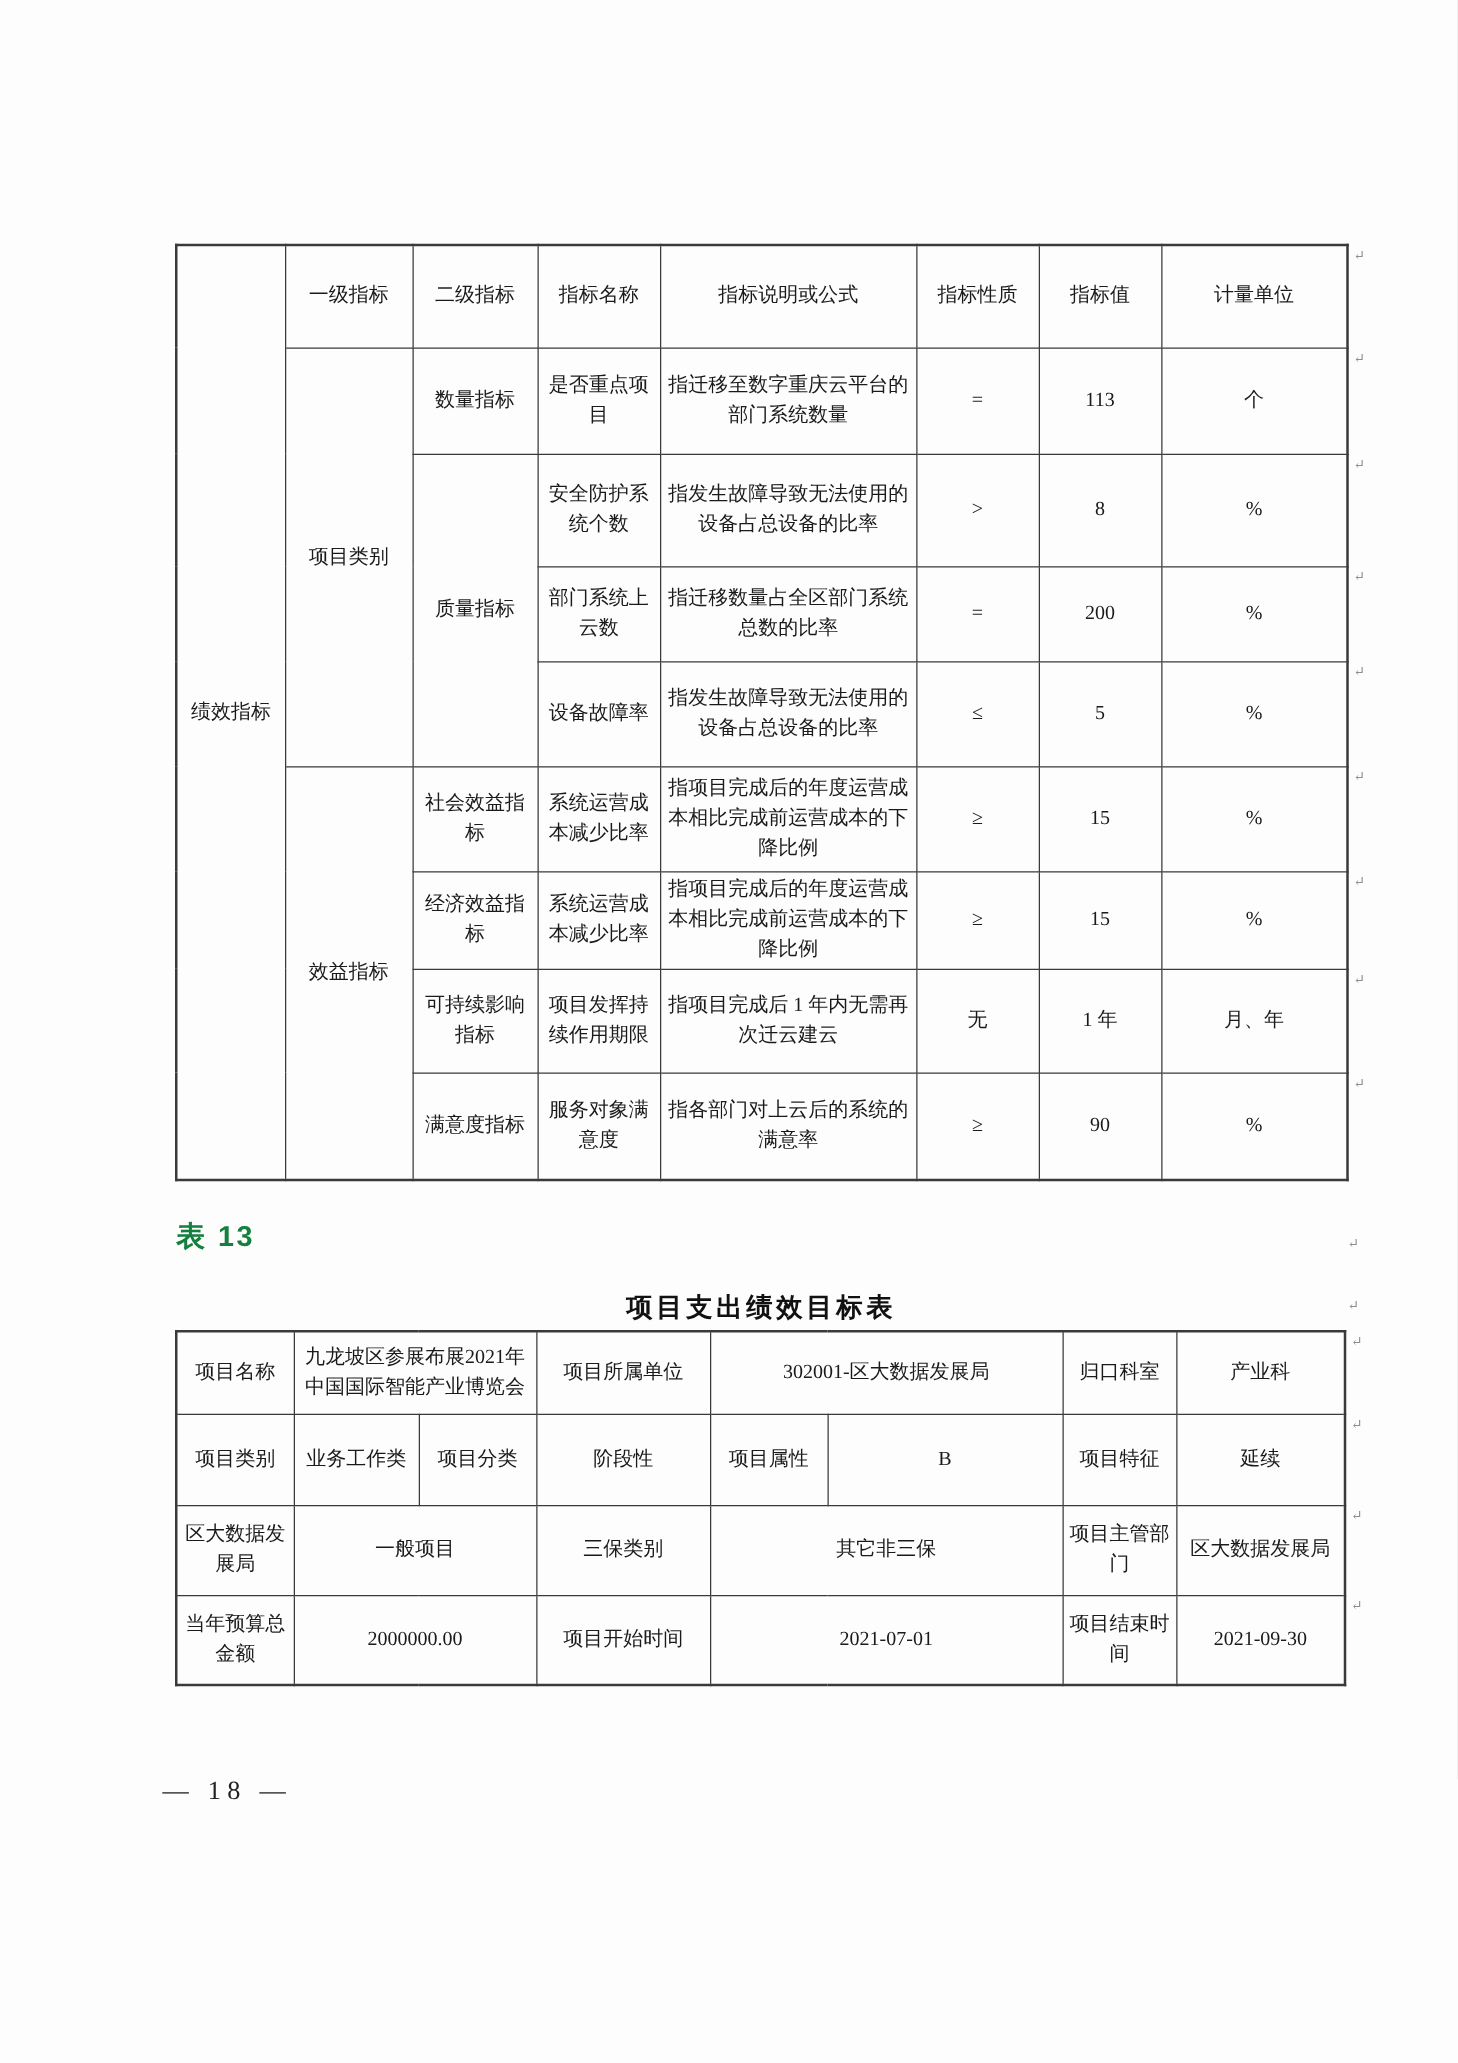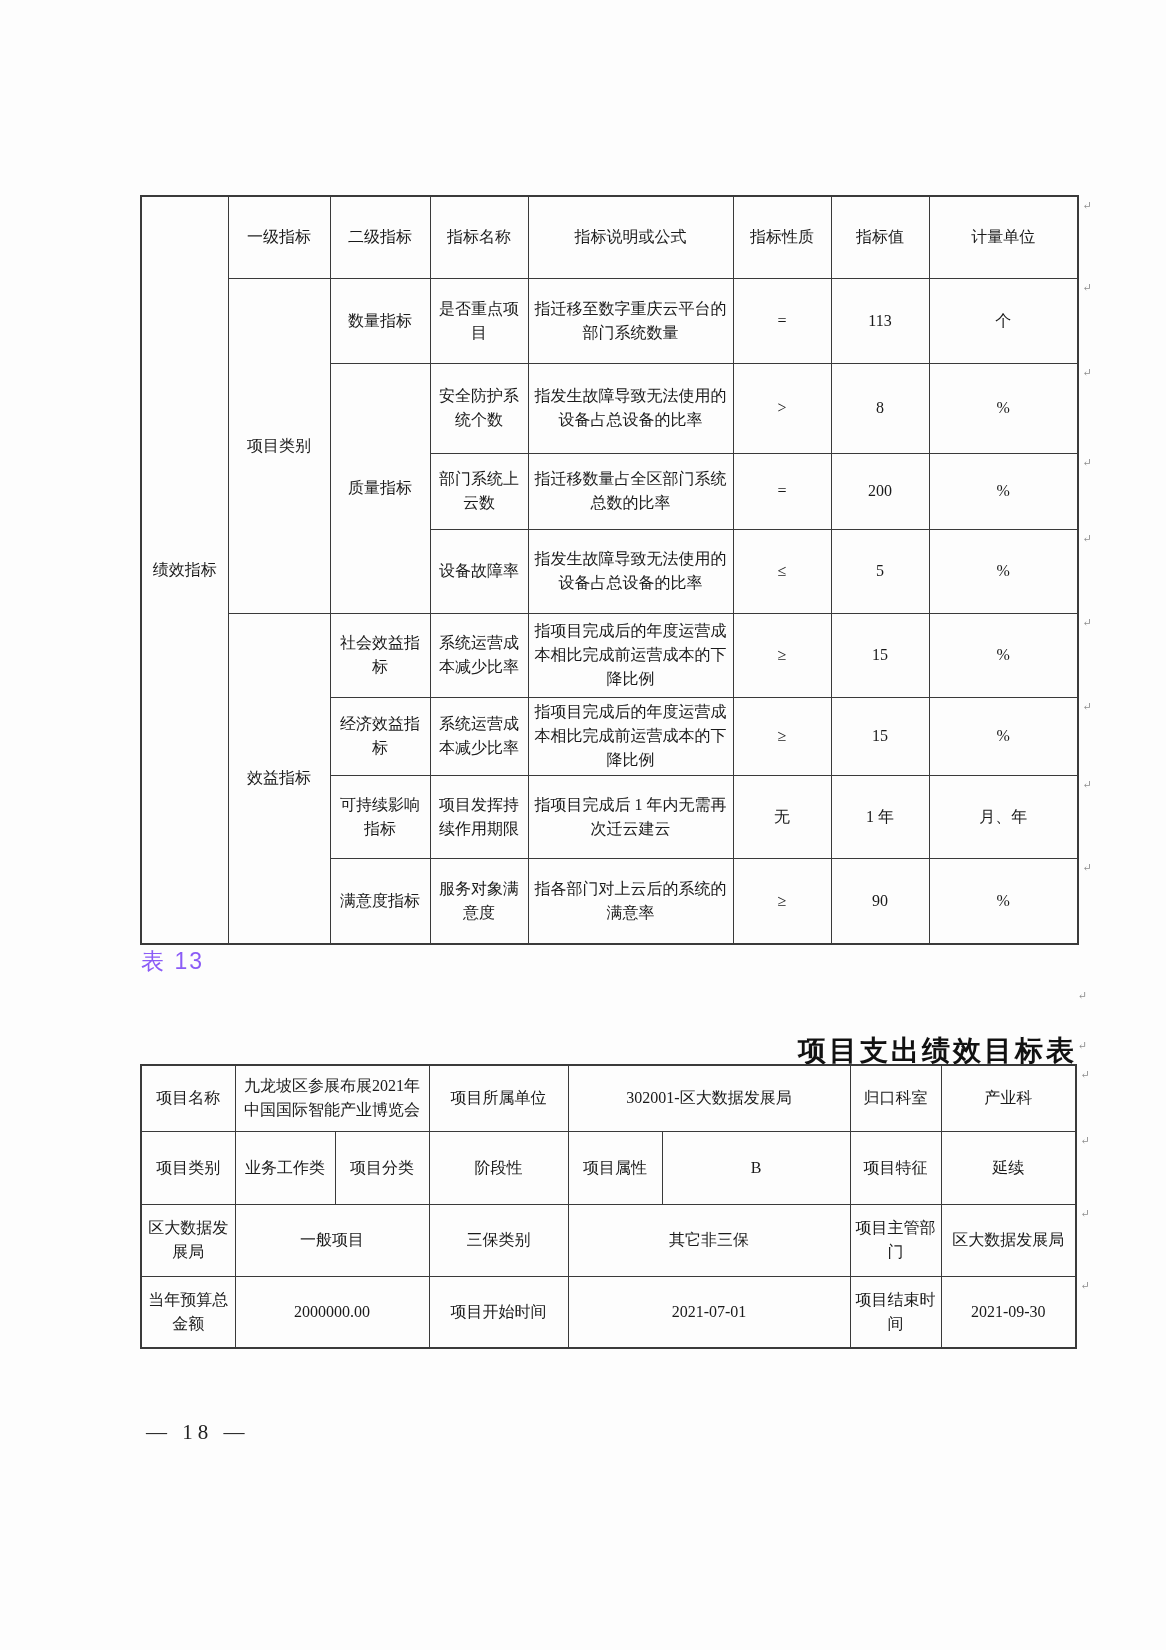--- a/index.html
+++ b/index.html
@@ -27,34 +27,34 @@
   .pm{
     position:absolute;top:3px;right:-15px;
     font-size:11px;line-height:1;color:#8d8d8d;
     pointer-events:none;
   }
   .pm-float{
     position:absolute;left:1078px;
     font-size:11px;line-height:1;color:#8d8d8d;
   }
   .h-tableno{
-    position:absolute;left:141px;top:946px;
+    position:absolute;left:141px;top:974px;
     font-family:"Liberation Sans","DejaVu Sans",sans-serif;
-    font-weight:normal;font-size:23px;color:#8b5cf6;
+    font-weight:bold;font-size:23px;color:#15803d;
     letter-spacing:2px;
   }
   .h-title{
     position:absolute;left:141px;top:1032px;width:936px;
-    text-align:right;
+    text-align:center;
     font-family:"Liberation Sans","DejaVu Sans",sans-serif;
-    font-weight:bold;font-size:28px;color:#111;
+    font-weight:bold;font-size:21px;color:#111;
     letter-spacing:3px;
   }
   .pageno{
-    position:absolute;left:146px;top:1420px;
+    position:absolute;left:130px;top:1420px;
     font-size:21px;color:#222;letter-spacing:5px;
   }
 </style>
 </head>
 <body>
 
 <div class="page">
 
   <table id="t1">
     <colgroup>

